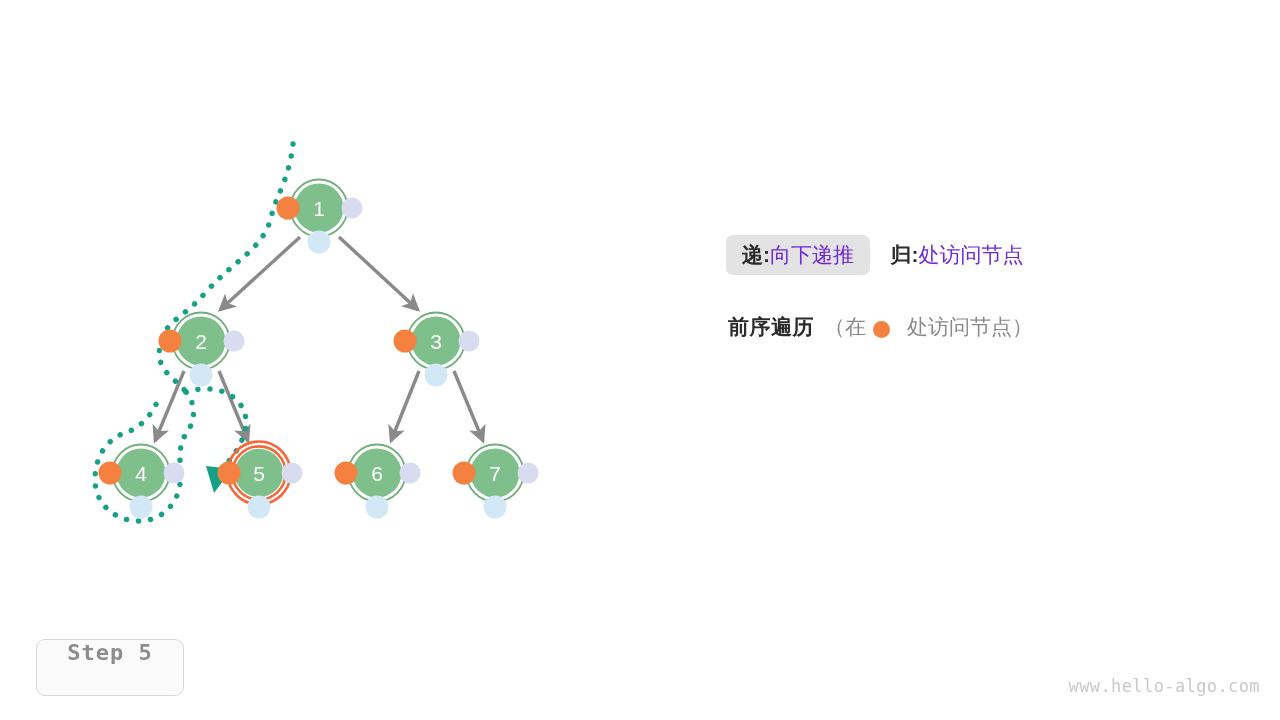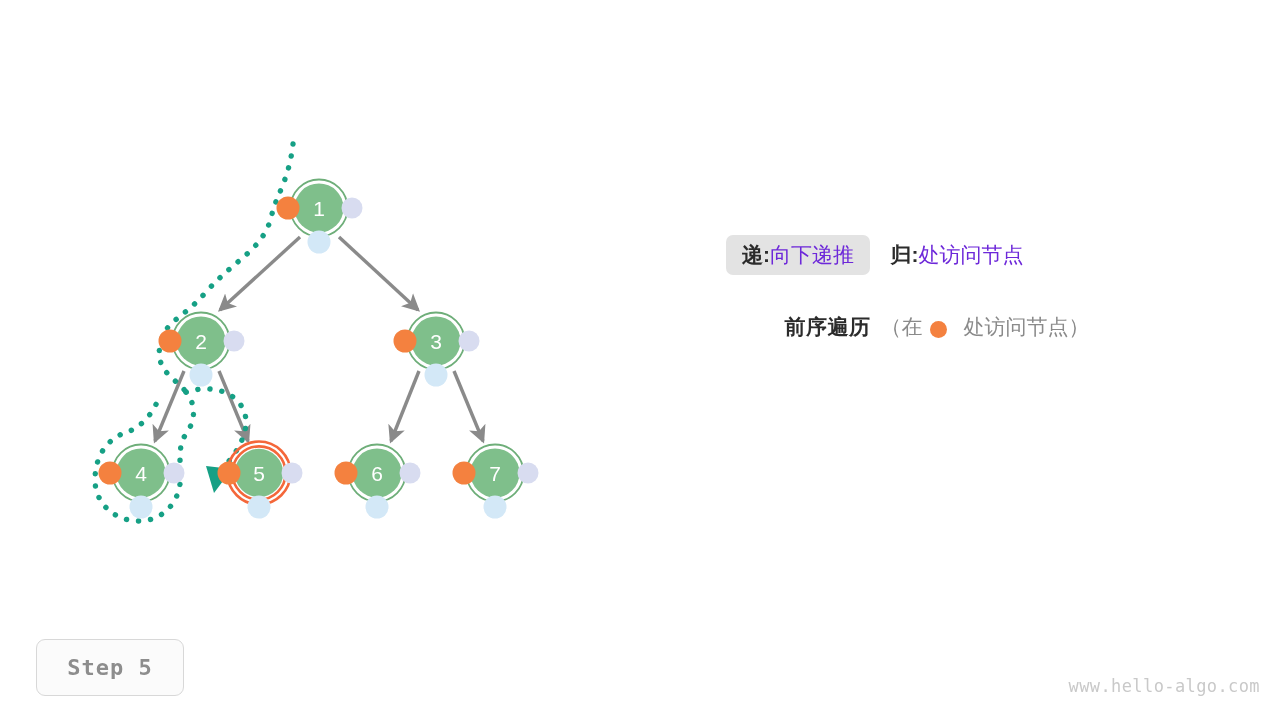--- a/index.html
+++ b/index.html
@@ -57,21 +57,20 @@
     display: inline-flex;
     align-items: baseline;
     margin-top: 7px;
   }
   #order-title {
     margin-top: 38px;
     padding-left: 2px;
     display: flex;
     align-items: center;
     font-size: 21px;
-    justify-content: center;
   }
   #order-title .strong {
     font-weight: bold;
     color: #2b2b2b;
     letter-spacing: 0.5px;
   }
   #order-title .paren {
     color: #8a8a8a;
     font-weight: 500;
     margin-left: 10px;
@@ -103,21 +102,20 @@
   #step-badge {
     position: absolute;
     left: 36px;
     top: 639px;
     width: 146px;
     height: 55px;
     border: 1px solid #d8d8d8;
     border-radius: 9px;
     background: #fbfbfb;
     display: flex;
-    align-items: center;
     justify-content: center;
     font-family: "DejaVu Sans Mono", "Liberation Mono", monospace;
     font-size: 22px;
     font-weight: bold;
     color: #8d8d8d;
     letter-spacing: 1px;
   }
 
   
   #watermark {

